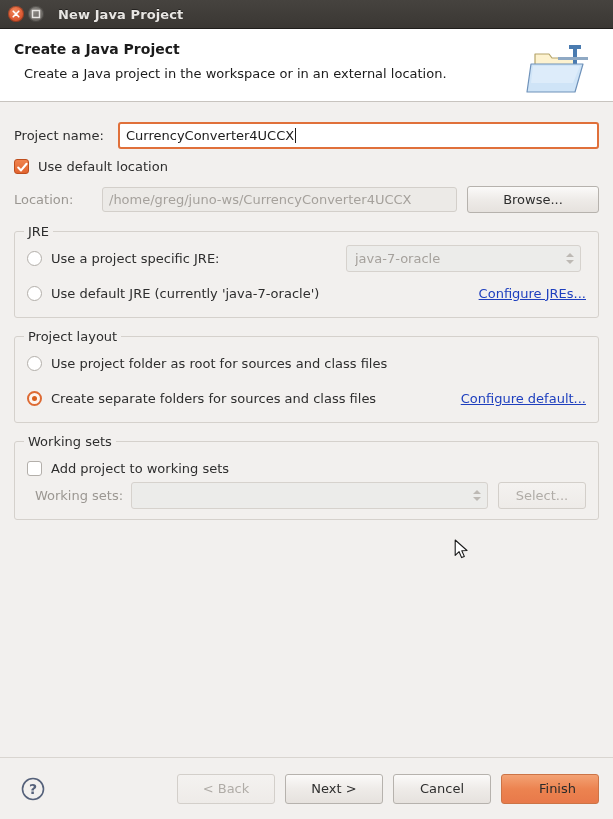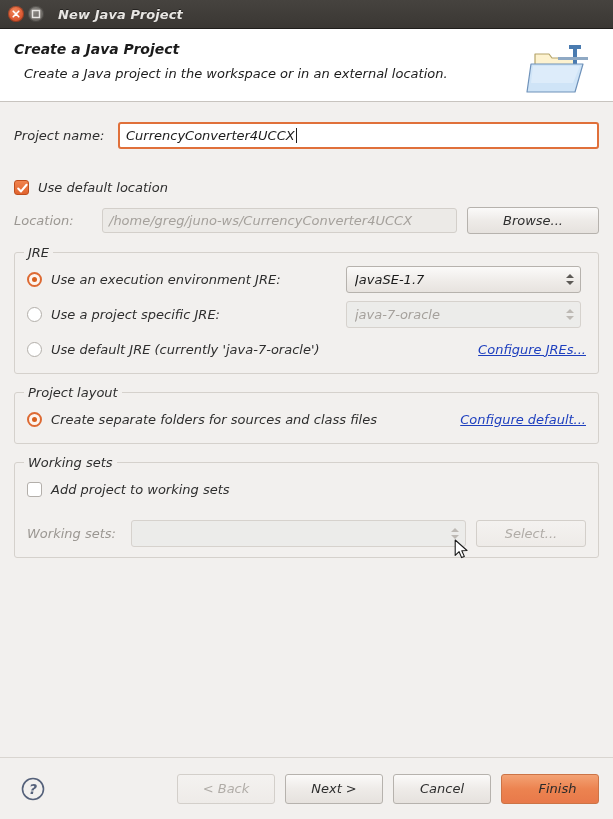--- a/index.html
+++ b/index.html
@@ -17,21 +17,20 @@
   }
 
   
   .window {
     width: 613px;
     height: 819px;
     position: relative;
     display: flex;
     flex-direction: column;
     background: #f2f0ee;
-    font-style: italic;
   }
 
   
   .titlebar {
     height: 29px;
     background: linear-gradient(to bottom, #46433f 0%, #3a3733 100%);
     border-bottom: 1px solid #1f1d1b;
     display: flex;
     align-items: center;
     padding-left: 8px;
@@ -364,51 +363,40 @@
   <div class="body">
 
     <div class="row project-row">
       <span class="lbl project-label">Project name:</span>
       <div class="text-input">
         <span>CurrencyConverter4UCCX</span>
           <span class="caret"></span>
       </div>
     </div>
 
-    <div class="row" style="margin-top:31px;">
+    <div class="row" style="margin-top:10px;">
       <span class="checkbox checkbox-on">
         <svg width="15" height="15" viewBox="0 0 15 15" aria-hidden="true">
           <path d="M3.2 7.6 L6 10.4 L11.6 3.8" fill="none" stroke="#ffffff" stroke-width="2.1" stroke-linecap="round" stroke-linejoin="round"></path>
         </svg>
       </span>
       <span class="lbl opt-label">Use default location</span>
     </div>
 
     <div class="row" style="margin-top:12px;">
       <span class="lbl lbl-dim" style="width:88px;flex:0 0 auto;">Location:</span>
       <div class="text-input-disabled" style="flex:1 1 auto;margin-right:10px;">
         <span>/home/greg/juno-ws/CurrencyConverter4UCCX</span>
       </div>
       <div class="btn" style="width:132px;flex:0 0 auto;">Browse...</div>
     </div>
 
     <div class="group">
       <span class="group-title">JRE</span>
 
-      <div class="opt-row">
-        <span class="radio radio-on"></span>
-        <span class="lbl opt-label" style="width:295px;">Use an execution environment JRE:</span>
-        <div class="combo" style="width:235px;flex:0 0 auto;">
-          <span class="combo-text">JavaSE-1.7</span>
-          <span class="spin">
-              <i class="up"></i>
-              <i class="down"></i>
-            </span>
-        </div>
-      </div>
 
       <div class="opt-row">
         <span class="radio radio-off"></span>
         <span class="lbl opt-label" style="width:295px;">Use a project specific JRE:</span>
         <div class="combo combo-disabled" style="width:235px;flex:0 0 auto;">
           <span class="combo-text">java-7-oracle</span>
           <span class="spin">
               <i class="up"></i>
               <i class="down"></i>
             </span>
@@ -419,47 +407,51 @@
         <span class="radio radio-off"></span>
         <span class="lbl opt-label">Use default JRE (currently 'java-7-oracle')</span>
         <span style="flex:1 1 auto;"></span>
         <span class="link">Configure JREs...</span>
       </div>
     </div>
 
     <div class="group">
       <span class="group-title">Project layout</span>
 
+      <div class="opt-row">
+        <span class="radio radio-off"></span>
+        <span class="lbl opt-label">Use project folder as root for sources and class files</span>
+      </div>
 
       <div class="opt-row">
         <span class="radio radio-on"></span>
         <span class="lbl opt-label">Create separate folders for sources and class files</span>
         <span style="flex:1 1 auto;"></span>
         <span class="link">Configure default...</span>
       </div>
     </div>
 
     <div class="group">
       <span class="group-title">Working sets</span>
 
       <div class="opt-row">
         <span class="checkbox checkbox-off"></span>
         <span class="lbl opt-label">Add project to working sets</span>
       </div>
 
-      <div class="opt-row" style="margin-top:20px;">
+      <div class="opt-row" style="margin-top:3px;text-align:center;">
         <span class="lbl lbl-dim" style="width:104px;flex:0 0 auto;">Working sets:</span>
         <div class="combo combo-disabled" style="flex:1 1 auto;margin-right:10px;">
           <span class="combo-text"></span>
           <span class="spin">
               <i class="up"></i>
               <i class="down"></i>
             </span>
         </div>
-        <div class="btn btn-disabled" style="width:110px;flex:0 0 auto;">Select...</div>
+        <div class="btn btn-disabled" style="width:88px;flex:0 0 auto;">Select...</div>
       </div>
     </div>
 
     <div class="cursor" style="left: 454px; top: 437px;">
       <svg width="16" height="22" viewBox="0 0 16 22" aria-hidden="true">
         <path d="M1.2 1 L1.2 16.4 L5.1 12.7 L7.6 18.6 L10.3 17.4 L7.8 11.7 L13 11.5 Z" fill="#ffffff" stroke="#1a1a1a" stroke-width="1.1" stroke-linejoin="round"></path>
       </svg>
     </div>
 
   </div>

